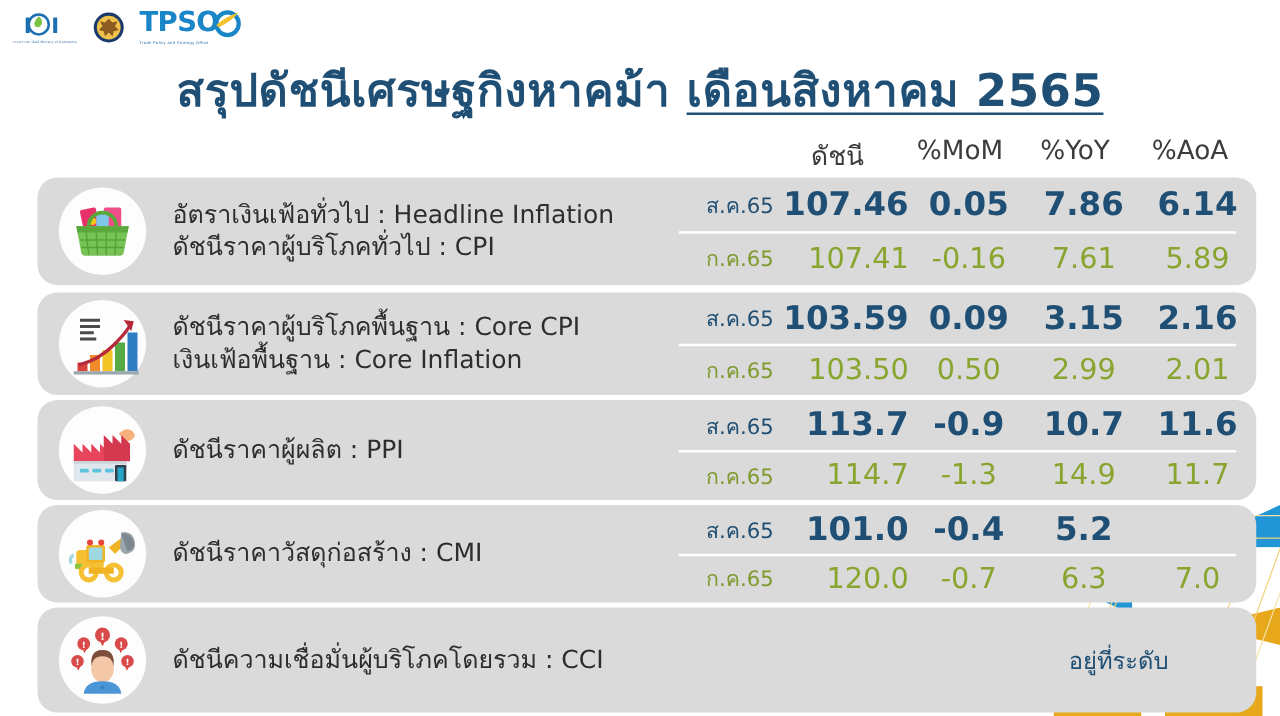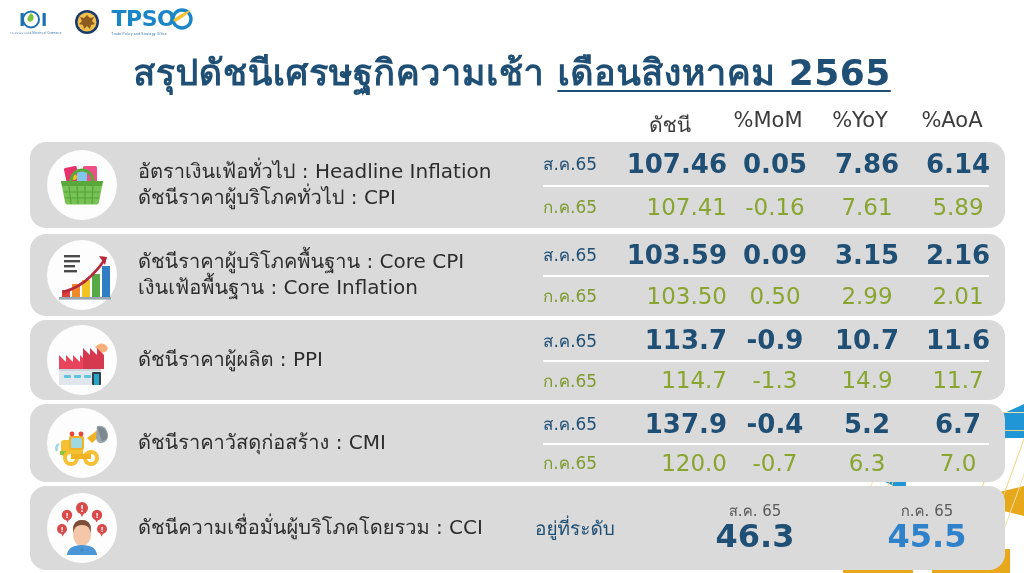--- a/index.html
+++ b/index.html
@@ -76,21 +76,21 @@
     font-size: 20px; color: #2d2d2d; line-height: 1.28;
     font-family: "DejaVu Sans", "Liberation Sans", sans-serif; white-space: nowrap;
   }
 
   
   .num-cell { position: relative; width: 470px; flex: 0 0 470px; height: 100%; }
   .num-row { position: absolute; left: 0; width: 470px; height: 50%; display: flex; align-items: center; }
   .num-row.top { top: 0; }
   .num-row.bot { bottom: 0; }
   .num-sep { position: absolute; left: 8px; right: 16px; top: 50%; height: 2px; background: #ffffff; }
-  .n-period { position: absolute; left: 8px; width: 76px; text-align: left; font-size: 17px; font-family: "DejaVu Sans", sans-serif; }
+  .n-period { position: absolute; left: 8px; width: 76px; text-align: right; font-size: 17px; font-family: "DejaVu Sans", sans-serif; }
   .n-idx  { position: absolute; left: 88px;  width: 104px; text-align: right; font-size: 26px; font-weight: 700; font-family: "DejaVu Sans", sans-serif; }
   .n-mom  { position: absolute; left: 192px; width: 96px;  text-align: center; font-size: 26px; font-weight: 700; font-family: "DejaVu Sans", sans-serif; }
   .n-yoy  { position: absolute; left: 285px; width: 94px;  text-align: center; font-size: 26px; font-weight: 700; font-family: "DejaVu Sans", sans-serif; }
   .n-aoa  { position: absolute; left: 376px; width: 94px;  text-align: center; font-size: 26px; font-weight: 700; font-family: "DejaVu Sans", sans-serif; }
   .top .n-period { color: #1f4f74; }
   .top .n-idx, .top .n-mom, .top .n-yoy, .top .n-aoa { color: #1f4f74; }
   .bot .n-period { color: #7f9a2e; font-weight: 400; }
   .bot .n-idx, .bot .n-mom, .bot .n-yoy, .bot .n-aoa { color: #8aa52f; font-weight: 400; font-size: 23px; }
 
   
@@ -141,21 +141,21 @@
         <svg width="22" height="22" viewBox="0 0 22 22" style="margin-left:-4px">
           <circle cx="11" cy="11" r="9" fill="none" stroke="#1a86c8" stroke-width="3.4"></circle>
           <path d="M2 12 q8 -7 18 -10 q-6 7 -16 12z" fill="#f2c230"></path>
         </svg>
       </div>
       <div class="tpso-sub">Trade Policy and Strategy Office</div>
     </div>
   </div>
 
   <div class="title">
-    <span class="title-main">สรุปดัชนีเศรษฐกิความเช้า </span><span class="title-main title-underline">เดือนสิงหาคม 2565</span>
+    <span class="title-main">สรุปดัชนีเศรษฐกิงหาคม้า </span><span class="title-main title-underline">เดือนสิงหาคม 2565</span>
   </div>
 
   <div class="col-headers">
     <span class="ch-index">ดัชนี</span>
     <span class="ch-mom">%MoM</span>
     <span class="ch-yoy">%YoY</span>
     <span class="ch-aoa">%AoA</span>
   </div>
 
   <div class="card card-1">
@@ -314,24 +314,23 @@
         </svg>
       </span>
     </div>
     <div class="label-cell">
       <div class="label-line">ดัชนีราคาวัสดุก่อสร้าง : CMI</div>
     </div>
     <div class="num-cell">
       <div class="num-sep"></div>
       <div class="num-row top">
         <span class="n-period">ส.ค.65</span>
-        <span class="n-idx">137.9</span>
+        <span class="n-idx">101.0</span>
         <span class="n-mom">-0.4</span>
         <span class="n-yoy">5.2</span>
-        <span class="n-aoa">6.7</span>
       </div>
       <div class="num-row bot">
         <span class="n-period">ก.ค.65</span>
         <span class="n-idx">120.0</span>
         <span class="n-mom">-0.7</span>
         <span class="n-yoy">6.3</span>
         <span class="n-aoa">7.0</span>
       </div>
     </div>
   </div>
@@ -365,25 +364,15 @@
           <path d="M26 36 q1 -9 9 -9 q8 0 9 9 q-4 -4 -9 -4 q-5 0 -9 4z" fill="#7d4f3a"></path>
           <path d="M20 62 q1 -10 15 -10 q14 0 15 10z" fill="#4b96d6"></path>
           <circle cx="35" cy="57" r="1.6" fill="#3d82bd"></circle>
         </svg>
       </span>
     </div>
     <div class="label-cell">
       <div class="label-line">ดัชนีความเชื่อมั่นผู้บริโภคโดยรวม : CCI</div>
     </div>
     <div class="cci-mid">อยู่ที่ระดับ</div>
-    <div class="cci-vals">
-      <div class="cci-col aug">
-        <div class="cci-period">ส.ค. 65</div>
-        <div class="cci-num">46.3</div>
-      </div>
-      <div class="cci-col jul">
-        <div class="cci-period">ก.ค. 65</div>
-        <div class="cci-num">45.5</div>
-      </div>
-    </div>
   </div>
 
 </div>
 
 </body></html>

